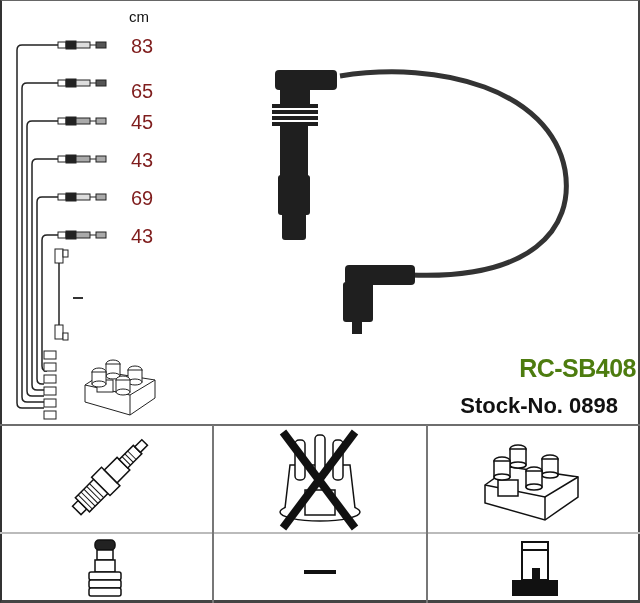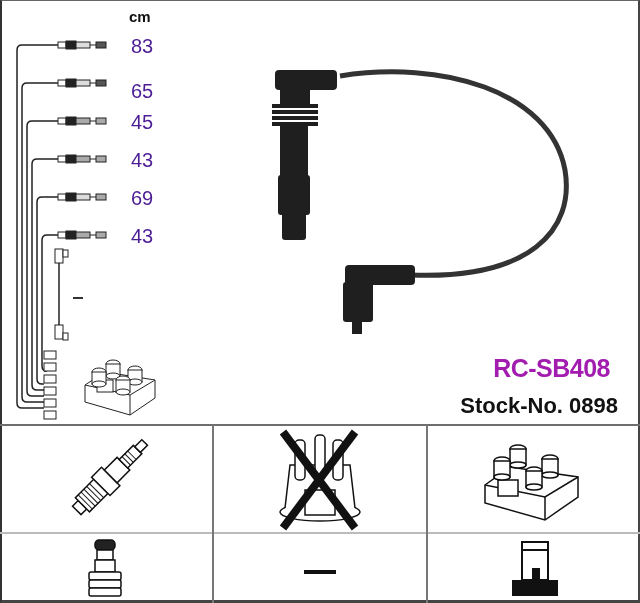--- a/index.html
+++ b/index.html
@@ -1,22 +1,22 @@
 <!DOCTYPE html>
 <html><head>
 <meta charset="utf-8">
 <style>
   html, body { margin: 0; padding: 0; background: #ffffff; }
   body { width: 640px; height: 603px; position: relative; overflow: hidden; font-family: "Liberation Sans", sans-serif; }
   .frame { position: absolute; left: 0; top: 0; width: 640px; height: 603px; box-sizing: border-box; border-left: 2px solid #333; border-right: 2px solid #444; border-bottom: 3px solid #444; border-top: 1px solid #666; }
   .hline { position: absolute; left: 0; width: 640px; height: 2px; background: #6e6e6e; }
   .vline { position: absolute; width: 2px; background: #777; }
-  .cm-label { position: absolute; left: 129px; top: 8px; font-size: 15px; font-weight: bold; color: #111; }
-  .len { position: absolute; left: 131px; font-size: 20px; color: #4c1d95; }
-  .title { position: absolute; right: 30px; top: 354px; font-size: 25px; font-weight: bold; color: #a21caf; letter-spacing: -0.5px; font-family: "Liberation Sans", sans-serif; margin-left: 12px; }
+  .cm-label { position: absolute; left: 129px; top: 8px; font-size: 15px; font-weight: normal; color: #111; }
+  .len { position: absolute; left: 131px; font-size: 20px; color: #7f1d1d; }
+  .title { position: absolute; right: 4px; top: 354px; font-size: 25px; font-weight: bold; color: #4d7c0f; letter-spacing: -0.5px; font-family: "Liberation Sans", sans-serif; margin-left: 12px; }
   .stock { position: absolute; right: 22px; top: 393px; font-size: 22px; font-weight: bold; color: #111; }
   svg { position: absolute; overflow: visible; }
   .dash { position: absolute; left: 73px; top: 297px; width: 10px; height: 2px; background: #333; }
 </style>
 </head>
 <body>
 
 <div class="frame"></div>
 
 <div class="cm-label">cm</div>

